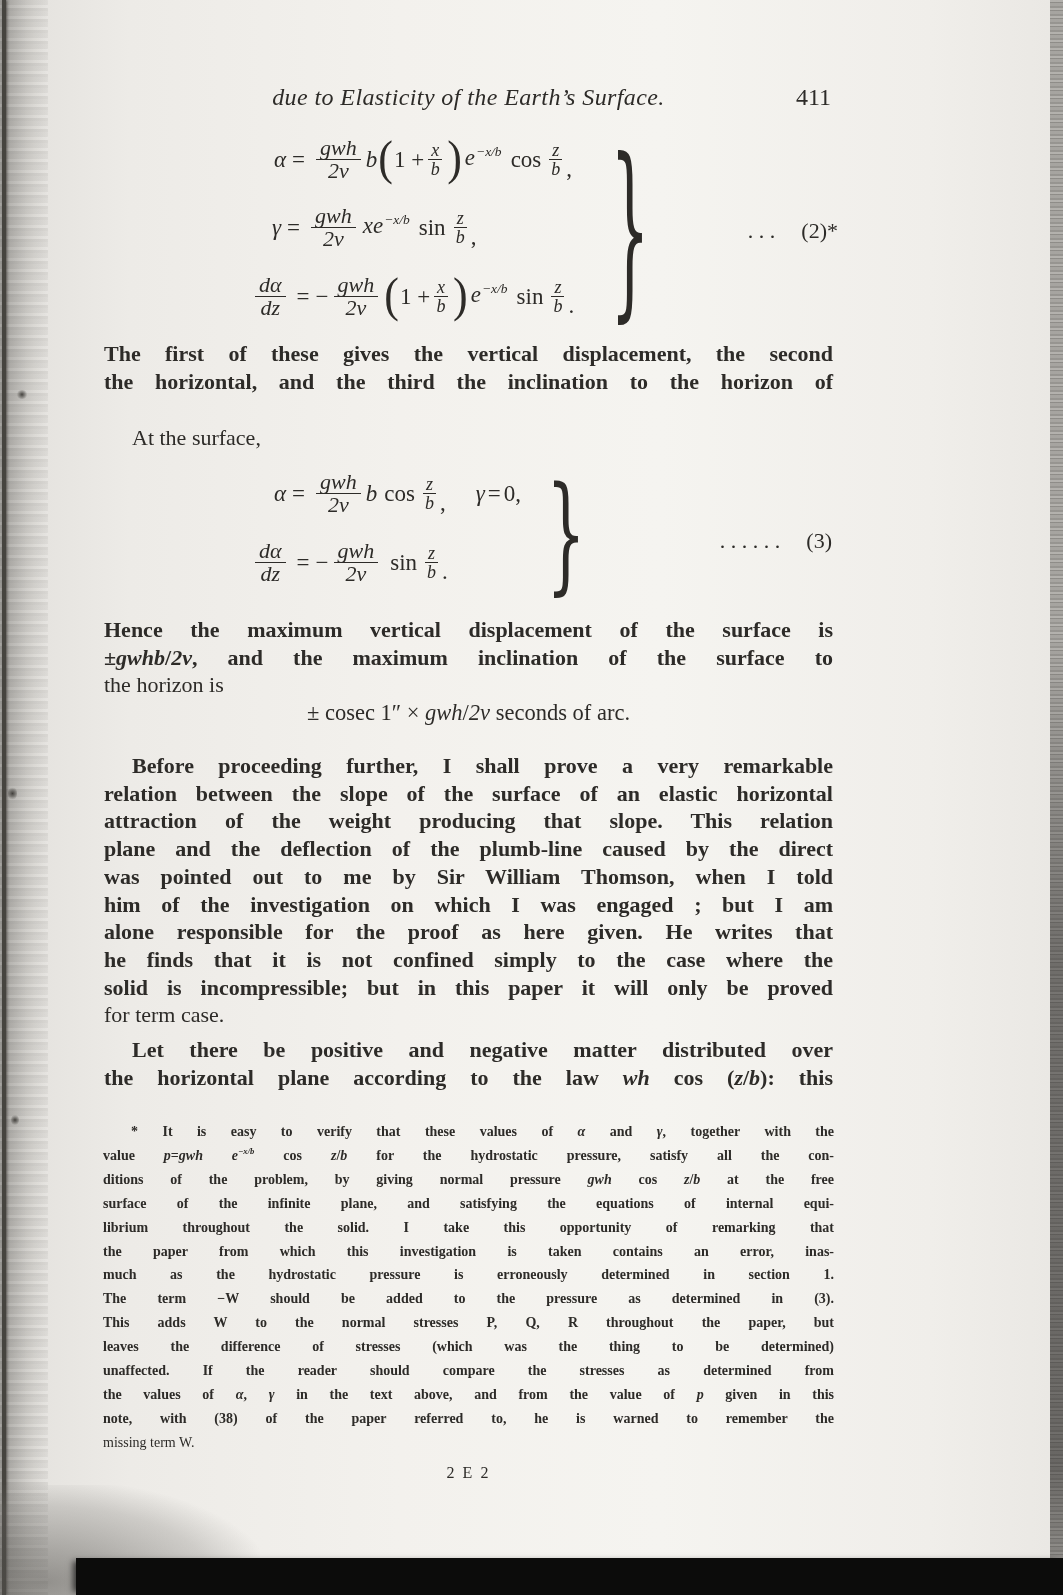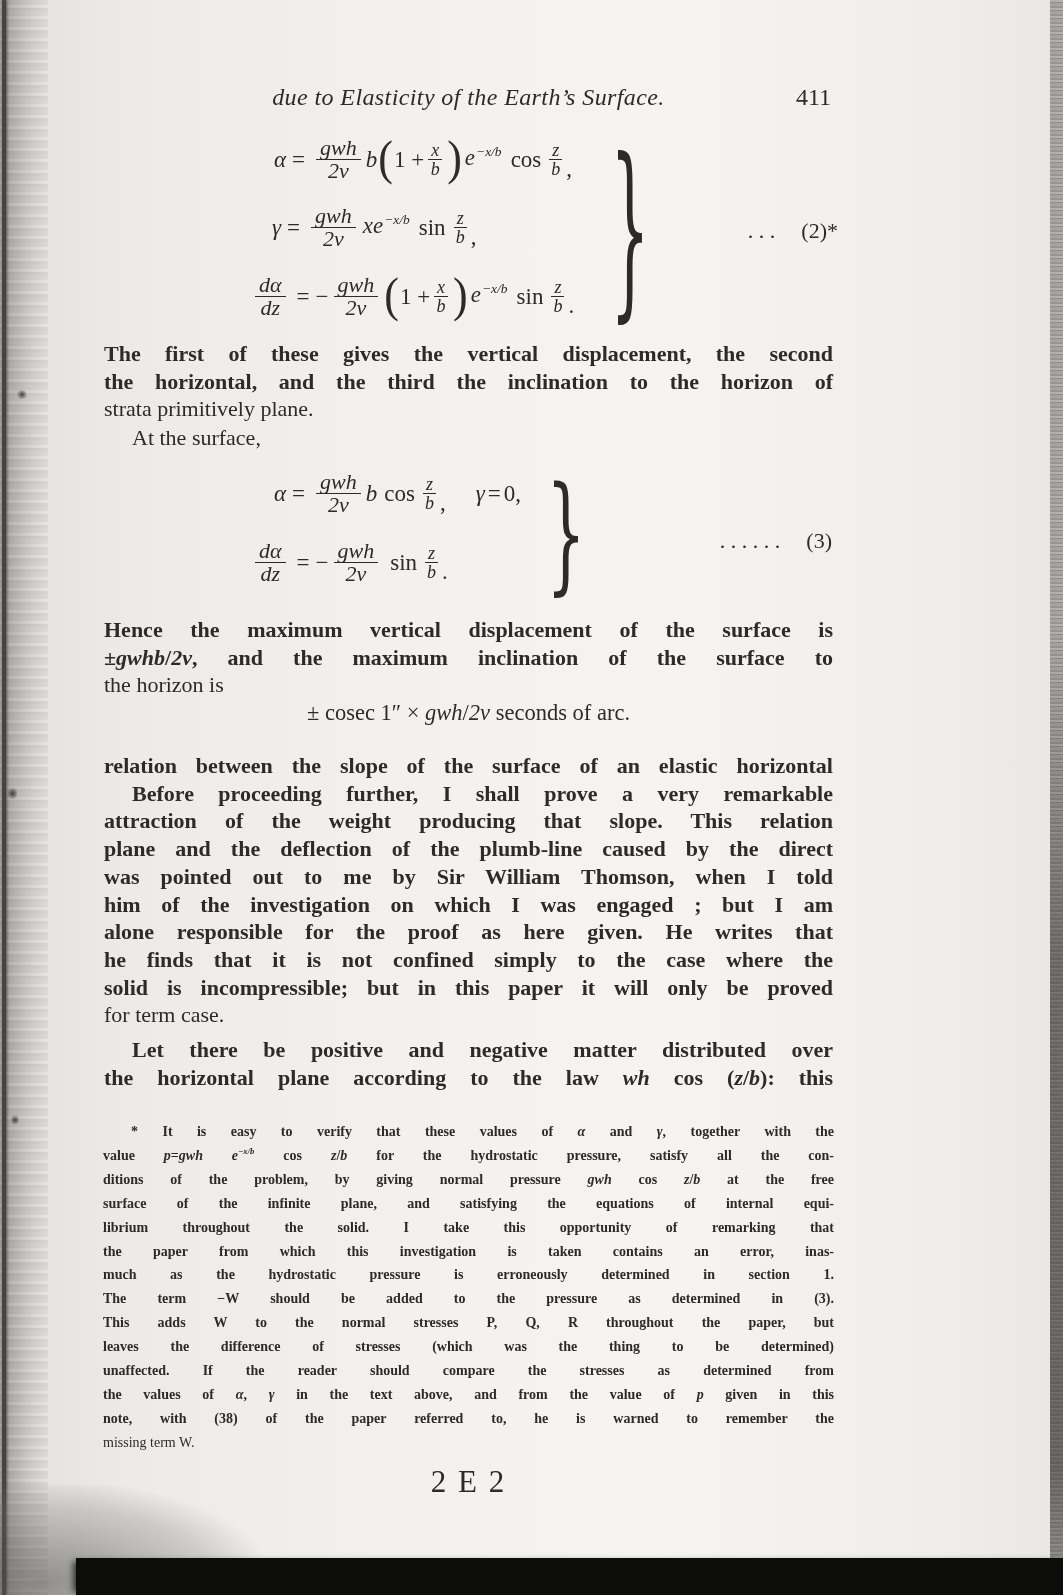--- a/index.html
+++ b/index.html
@@ -52,21 +52,21 @@
   .eqs{font-style:normal;margin:0 6px;}
   .lhs{font-style:italic;}
   .bracewrap{position:absolute;display:flex;align-items:center;justify-content:center;}
   .bracewrap span{font-family:"DejaVu Serif",serif;font-style:normal;display:block;}
   .eqtag{position:absolute;display:flex;align-items:center;font-style:normal;}
   .eqtag .dots{font-size:22px;}
   .eqtag .lab{font-size:22px;margin-left:26px;}
   .gpart{margin-left:30px;display:inline-flex;align-items:center;}
   
   #arcline{top:700px;text-align:center;font-size:22.5px;}
-  #sig{top:1464px;text-align:center;font-size:31px;letter-spacing:2px;}
+  #sig{top:1464px;text-align:center;font-size:16px;letter-spacing:2px;}
 </style>
 </head>
 <body>
 
 <div id="page">
 
   <div class="edge-left-band"></div>
   <div class="edge-left-line"></div>
   <div class="corner-blotch"></div>
   <div class="edge-right-strip"></div>
@@ -150,21 +150,20 @@
       </div>
     <div class="eqtag" style="right:12px;top:92px;">
       <span class="dots">.     .     .</span>
       <span class="lab">(2)*</span>
     </div>
   </div>
 
   <div class="col para" style="top:340px;">
       <div class="tline just">The first of these gives the vertical displacement, the second</div>
       <div class="tline just">the horizontal, and the third the inclination to the horizon of</div>
-      <div class="tline">strata primitively plane.</div>
     </div>
   <div class="col para" style="top:424px;">
       <div class="tline find">At the surface,</div>
     </div>
 
   <div class="eqblock" style="left:250px;top:464px;width:600px;height:140px;">
     <div class="eqrow" style="position:absolute;left:24px;top:0px;height:58px;">
       <span class="lhs">α</span>
       <span class="eqs">=</span>
       <span class="frac">
@@ -213,22 +212,22 @@
 
   <div class="col para" style="top:616px;">
       <div class="tline just">Hence the maximum vertical displacement of the surface is</div>
       <div class="tline just"><span>±</span><span class="it">gwhb</span><span>/</span><span class="it">2v</span><span>, and the maximum inclination of the surface to</span></div>
       <div class="tline">the horizon is</div>
     </div>
 
   <div class="col" id="arcline"><span>± cosec 1″ × </span><span class="it">gwh</span><span>/</span><span class="it">2v</span><span> seconds of arc.</span></div>
 
   <div class="col para" style="top:752px;">
+      <div class="tline just find">Before proceeding further, I shall prove a very remarkable</div>
       <div class="tline just">relation between the slope of the surface of an elastic horizontal</div>
-      <div class="tline just find">Before proceeding further, I shall prove a very remarkable</div>
       <div class="tline just">attraction of the weight producing that slope.  This relation</div>
       <div class="tline just">plane and the deflection of the plumb-line caused by the direct</div>
       <div class="tline just">was pointed out to me by Sir William Thomson, when I told</div>
       <div class="tline just">him of the investigation on which I was engaged ; but I am</div>
       <div class="tline just">alone responsible for the proof as here given.  He writes that</div>
       <div class="tline just">he finds that it is not confined simply to the case where the</div>
       <div class="tline just">solid is incompressible; but in this paper it will only be proved</div>
       <div class="tline">for term case.</div>
     </div>
   <div class="col para" style="top:1036px;">

